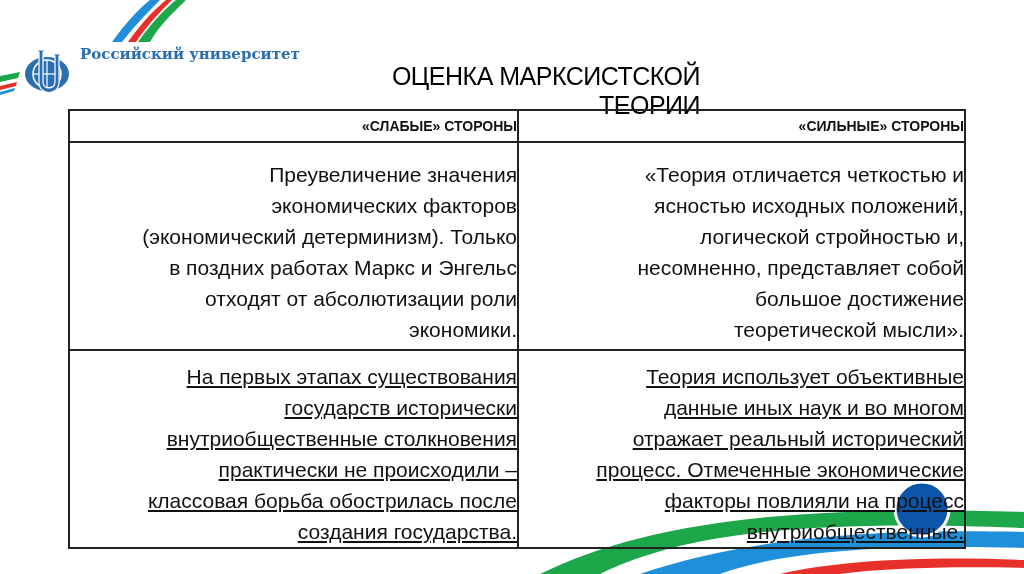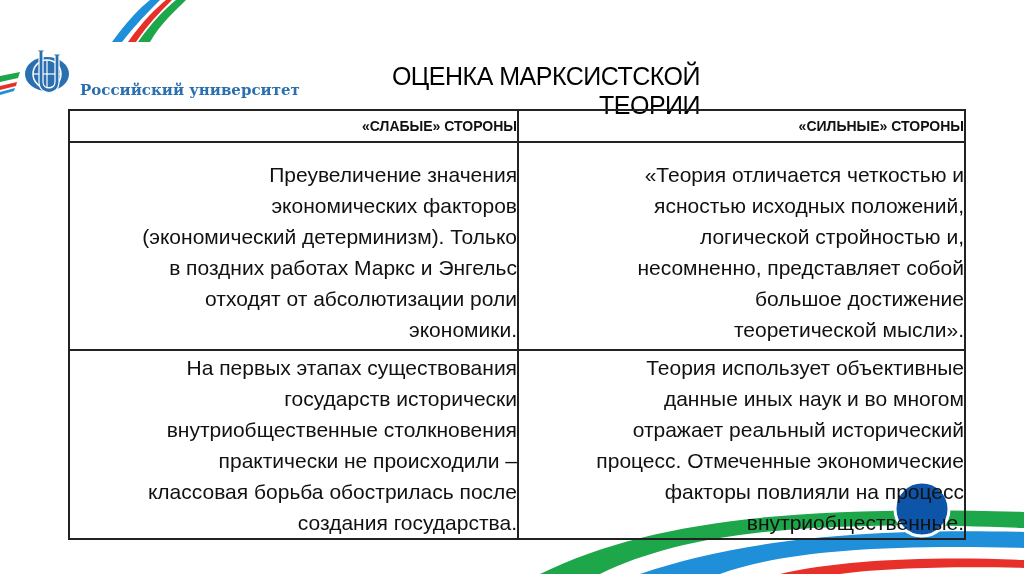--- a/index.html
+++ b/index.html
@@ -1,30 +1,30 @@
 <!DOCTYPE html>
 <html><head>
 <meta charset="utf-8">
 <style>
   html, body { margin:0; padding:0; }
   body { width:1024px; height:574px; position:relative; overflow:hidden; background:#ffffff; font-family:"Liberation Sans", sans-serif; }
   .deco { position:absolute; left:0; top:0; }
-  .logo { position:absolute; left:22px; top:46px; display:flex; align-items:flex-end; }
+  .logo { position:absolute; left:22px; top:46px; display:flex; align-items:flex-start; }
   .logo-text { margin-left:8px; font-family:"DejaVu Serif", serif; font-weight:bold; color:#2a6fb0; font-size:15px; line-height:16px; }
   .title { position:absolute; left:300px; top:62px; width:400px; text-align:right; font-size:25px; color:#000; letter-spacing:-0.5px; }
   table.grid { position:absolute; left:68px; top:109px; width:898px; border-collapse:collapse; }
   table.grid td, table.grid th { border:2px solid #222; padding:0; text-align:right; vertical-align:top; color:#111; }
   table.grid th { height:30px; font-size:14px; font-weight:bold; vertical-align:middle; }
   .c1 { width:447px; }
   .cell { font-size:21px; line-height:31px; white-space:pre-line; }
   .r1 td { height:190px; }
   .r2 td { height:183px; }
   .r1 .cell { padding-top:16px; }
   .r1 .right { padding-left:46px; }
-  .r2 .cell { padding-top:1px; }
+  .r2 .cell { padding-top:10px;text-decoration:underline; }
 </style>
 </head>
 <body>
 
 <svg class="deco" width="1024" height="574" viewBox="0 0 1024 574">
 
   <path d="M112,42 C128,20 140,8 150,0 L160,0 C150,10 136,24 122,42 Z" fill="#1e8fd8"></path>
   <path d="M124,42 C138,22 152,8 162,0 L164,0 C154,10 140,24 128,42 Z" fill="#ffffff"></path>
   <path d="M128,42 C142,22 156,8 166,0 L172,0 C162,10 148,24 136,42 Z" fill="#e8302b"></path>
   <path d="M138,42 C152,22 166,8 176,0 L186,0 C176,10 160,24 150,42 Z" fill="#1ea64a"></path>

